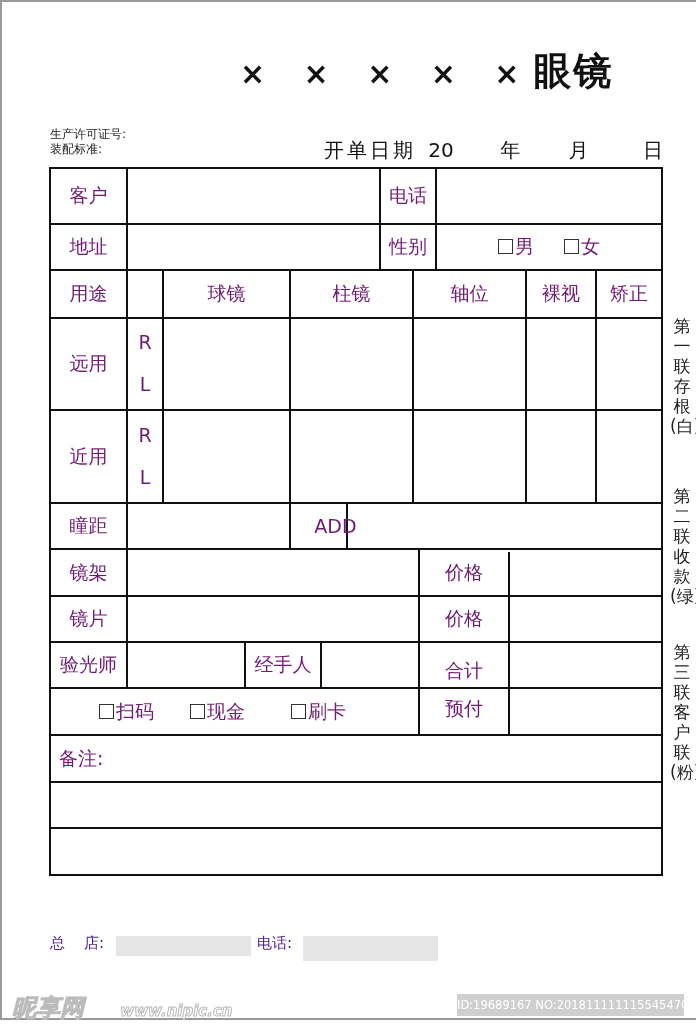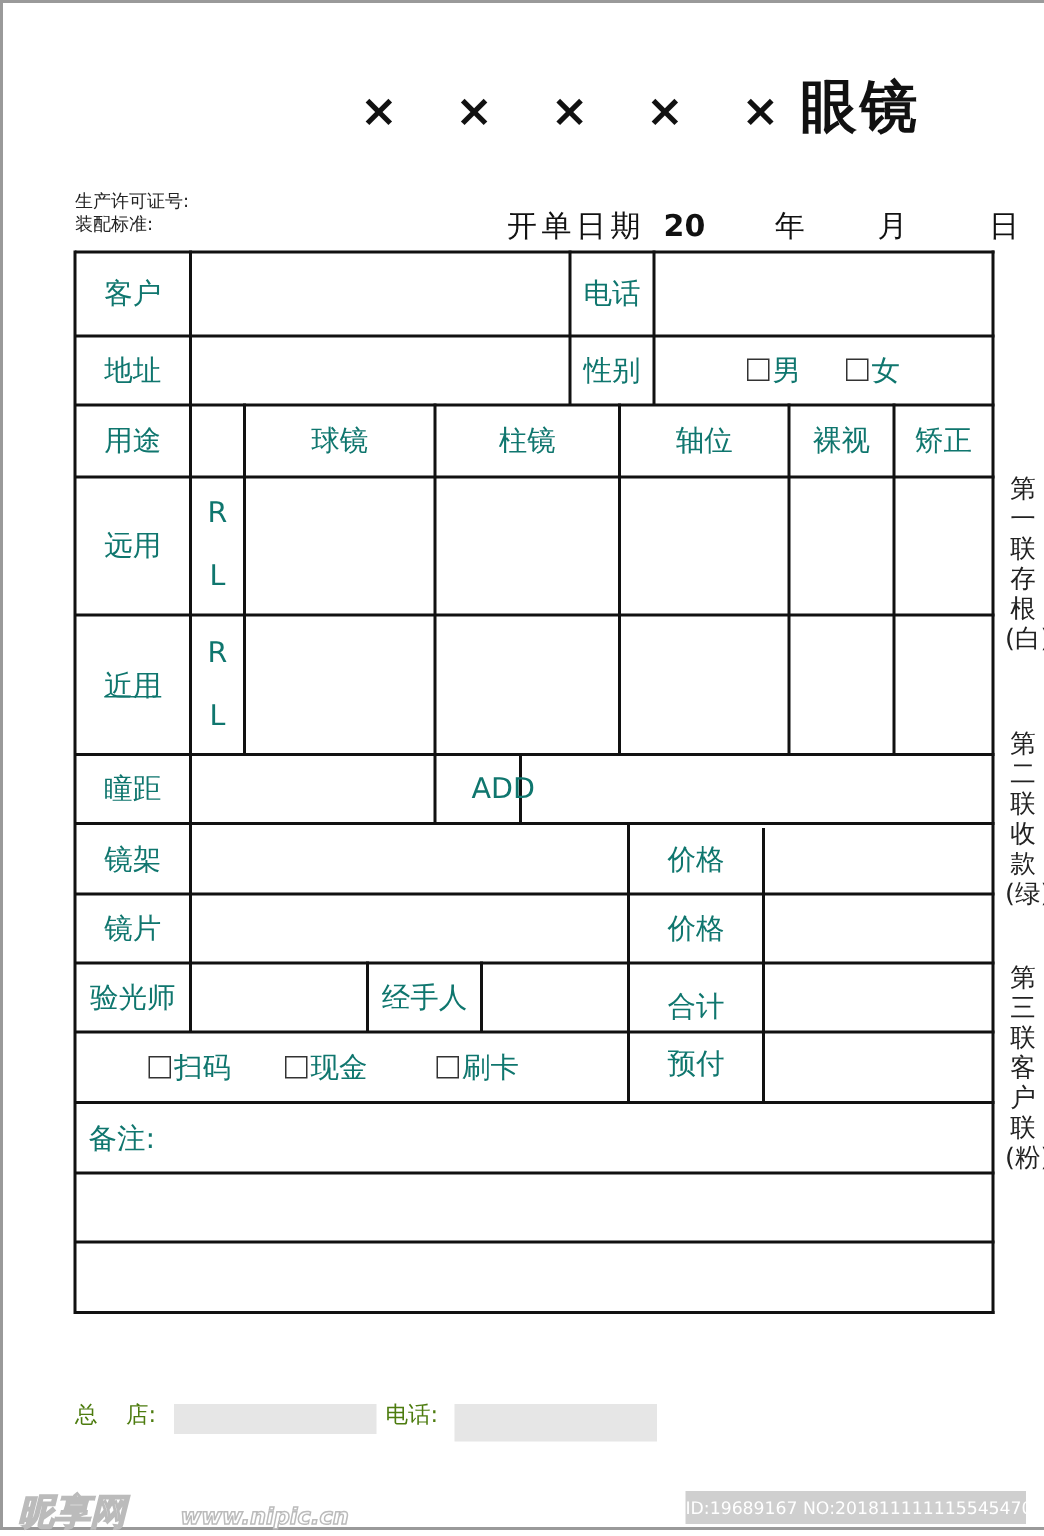--- a/index.html
+++ b/index.html
@@ -3,27 +3,27 @@
   <meta charset="utf-8">
   <style>
     html, body { margin:0; padding:0; }
     body { width:696px; height:1024px; background:#ffffff; position:relative; overflow:hidden;
       font-family: "DejaVu Sans", "Liberation Sans", sans-serif; color:#111; }
     .frame { position:absolute; left:0; top:0; width:694px; height:1020px; border-left:2px solid #9a9a9a; border-top:2px solid #9a9a9a; border-bottom:2px solid #9a9a9a; box-sizing:border-box; width:696px; }
     .title { position:absolute; left:240px; top:46px; font-size:38px; font-weight:bold; letter-spacing:2px; white-space:nowrap; }
     .title .x { font-size:30px; letter-spacing:14px; }
     .meta { position:absolute; left:50px; top:127px; font-size:12px; line-height:15px; color:#222; }
     .date { position:absolute; left:324px; top:137px; font-size:20px; white-space:nowrap; }
-    .date span { display:inline-block;margin-left:14px; }
-    .cell { position:absolute; box-sizing:border-box; display:flex; align-items:center; justify-content:center; font-size:19px; color:#0f766e; white-space:nowrap; }
+    .date span { display:inline-block; }
+    .cell { position:absolute; box-sizing:border-box; display:flex; align-items:center; justify-content:center; font-size:19px; color:#701a75; white-space:nowrap; }
     .hl { position:absolute; height:2px; background:#111; }
     .vl { position:absolute; width:2px; background:#111; }
     .side { position:absolute; left:670px; width:24px; font-size:17px; line-height:20px; text-align:center; color:#222; }
     .notes { position:absolute; left:50px; top:885px; font-size:14.5px; line-height:22px; color:#222; white-space:nowrap; }
-    .store { position:absolute; left:50px; top:934px; font-size:15px; color:#4d7c0f; white-space:nowrap; }
+    .store { position:absolute; left:50px; top:934px; font-size:15px; color:#4c1d95; white-space:nowrap; }
     .blank { position:absolute; background:#e6e6e6; }
     .wm-left { position:absolute; left:12px; top:992px; font-size:24px; font-weight:bold; color:#fff; -webkit-text-stroke:1px #bbb; font-style:italic; white-space:nowrap; }
     .wm-left small { font-size:15px;margin-left:28px; }
     .wm-right { position:absolute; left:457px; top:994px; width:227px; height:22px; background:#cfcfcf; color:#fff; font-size:11.5px; line-height:22px; text-align:center; white-space:nowrap; }
     .cb { display:inline-block; width:13px; height:13px; border:1px solid #333; margin-right:2px; vertical-align:-1px; }
   </style>
 </head>
 <body>
 
 <div class="frame"></div>
@@ -32,21 +32,21 @@
   <span class="x">× × × × ×</span><span>眼镜</span>
 </div>
 
 <div class="meta">
   <div>生产许可证号:</div>
   <div>装配标准:</div>
 </div>
 
 <div class="date">
   <span style="letter-spacing:3px;">开单日期</span>
-  <span style="margin-left:6px;font-weight:bold;">20</span>
+  <span style="margin-left:6px;">20</span>
   <span style="margin-left:40px;">年</span>
   <span style="margin-left:42px;">月</span>
   <span style="margin-left:48px;">日</span>
 </div>
 
 <div>
 
   <div class="hl" style="left:50px;top:167px;width:613px;"></div>
   <div class="hl" style="left:50px;top:223px;width:613px;"></div>
   <div class="hl" style="left:50px;top:269px;width:613px;"></div>
@@ -101,21 +101,21 @@
 <div class="cell" style="left:164px;top:271px;width:125px;height:46px;">球镜</div>
 <div class="cell" style="left:291px;top:271px;width:121px;height:46px;">柱镜</div>
 <div class="cell" style="left:414px;top:271px;width:111px;height:46px;">轴位</div>
 <div class="cell" style="left:527px;top:271px;width:68px;height:46px;">裸视</div>
 <div class="cell" style="left:597px;top:271px;width:64px;height:46px;font-family:Liberation Serif, serif;">矫正</div>
 
 <div class="cell" style="left:51px;top:319px;width:75px;height:90px;">远用</div>
 <div class="cell" style="left:128px;top:322px;width:34px;height:40px;">R</div>
 <div class="cell" style="left:128px;top:364px;width:34px;height:40px;">L</div>
 
-<div class="cell" style="left:51px;top:411px;width:75px;height:91px;text-decoration:underline;">近用</div>
+<div class="cell" style="left:51px;top:411px;width:75px;height:91px;">近用</div>
 <div class="cell" style="left:128px;top:415px;width:34px;height:40px;">R</div>
 <div class="cell" style="left:128px;top:457px;width:34px;height:40px;">L</div>
 
 <div class="cell" style="left:51px;top:504px;width:75px;height:44px;">瞳距</div>
 <div class="cell" style="left:128px;top:504px;width:161px;height:44px;"></div>
 <div class="cell" style="left:308px;top:504px;width:55px;height:44px;">ADD</div>
 <div class="cell" style="left:348px;top:504px;width:313px;height:44px;"></div>
 
 <div class="cell" style="left:51px;top:550px;width:75px;height:45px;border-radius:18px;">镜架</div>
 <div class="cell" style="left:128px;top:550px;width:290px;height:45px;"></div>

